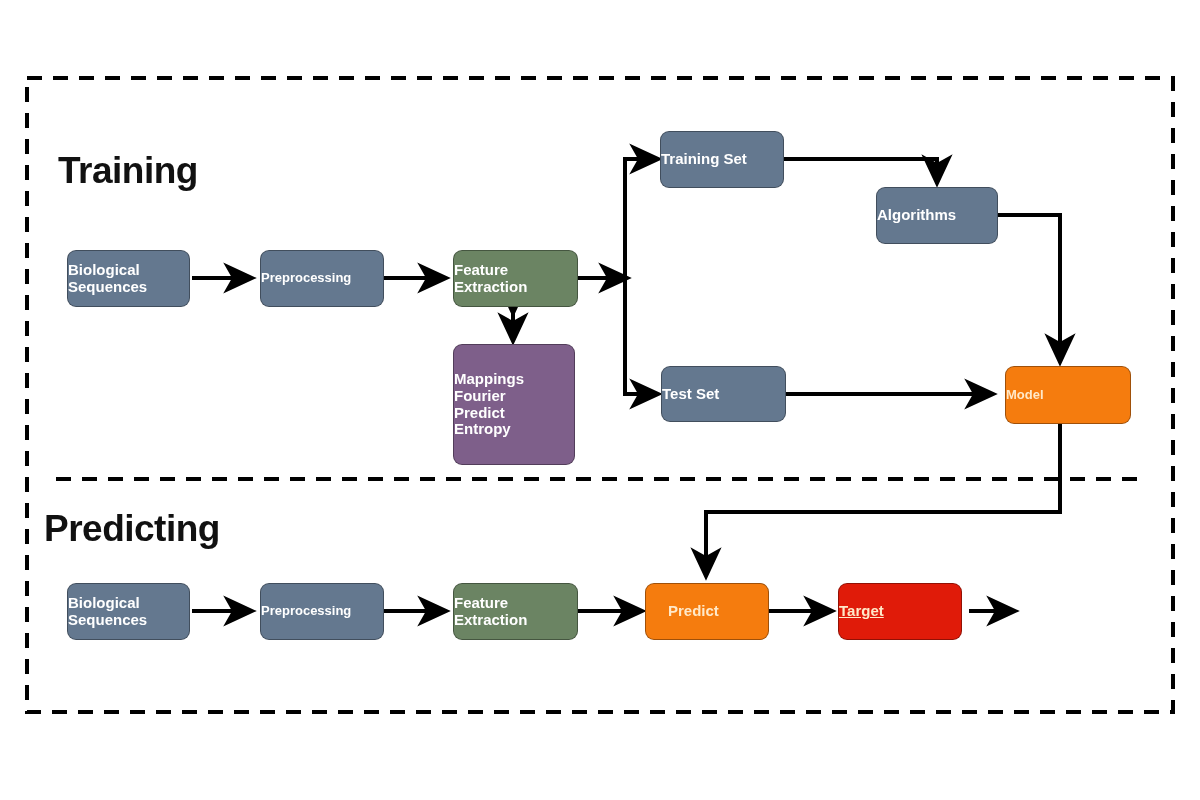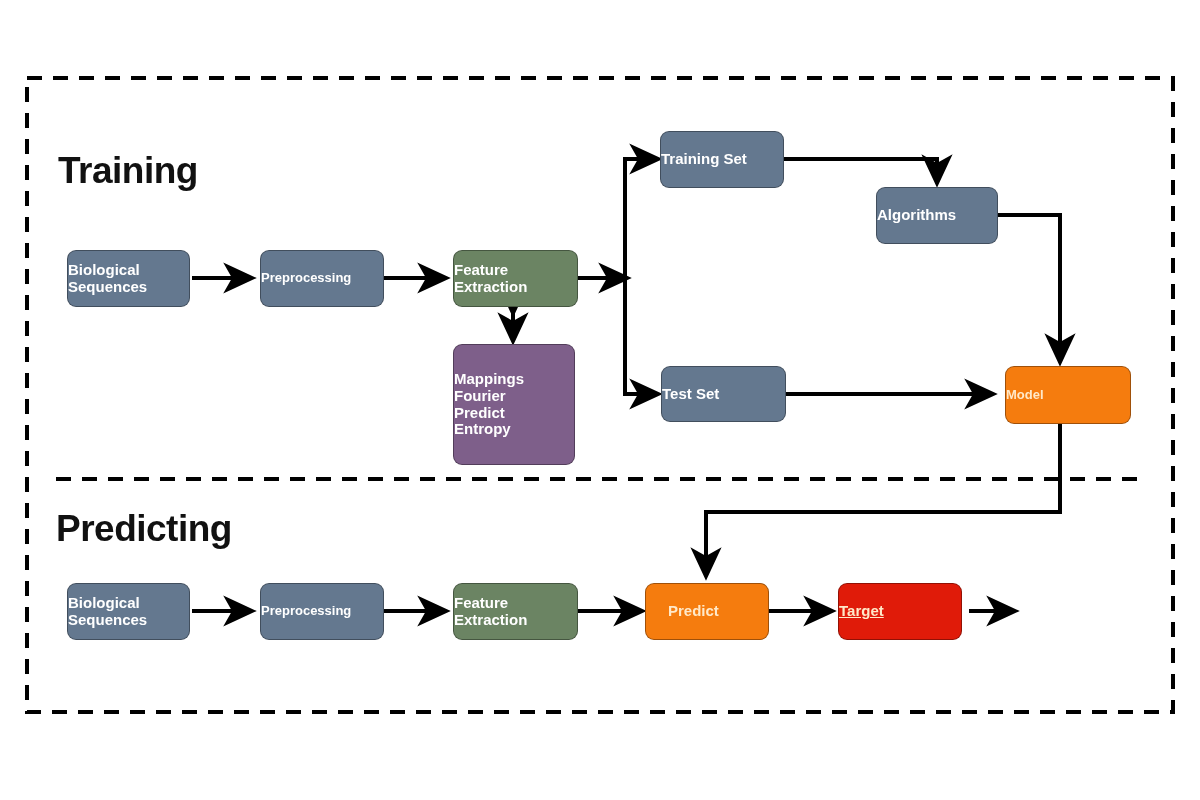--- a/index.html
+++ b/index.html
@@ -50,21 +50,21 @@
     <path d="M1060,424 L1060,512 L706,512 L706,576" fill="none" stroke="#000" stroke-width="4" marker-end="url(#ah)"></path>
 
     <line x1="192" y1="611" x2="252" y2="611" stroke="#000" stroke-width="4" marker-end="url(#ah)"></line>
     <line x1="384" y1="611" x2="446" y2="611" stroke="#000" stroke-width="4" marker-end="url(#ah)"></line>
     <line x1="578" y1="611" x2="642" y2="611" stroke="#000" stroke-width="4" marker-end="url(#ah)"></line>
     <line x1="769" y1="611" x2="832" y2="611" stroke="#000" stroke-width="4" marker-end="url(#ah)"></line>
     <line x1="969" y1="611" x2="1015" y2="611" stroke="#000" stroke-width="4" marker-end="url(#ah)"></line>
   </svg>
 
   <div class="sec-title" style="left:58px;top:150px;font-size:37px;">Training</div>
-  <div class="sec-title" style="left:56px;top:508px;font-size:37px;">Predicting</div>
+  <div class="sec-title" style="left:44px;top:508px;font-size:37px;">Predicting</div>
 
   <div class="node" style="left:67px;top:250px;width:123px;height:57px;background:#64788f;font-size:15px;">
     <span>Biological
 Sequences</span>
   </div>
 
   <div class="node" style="left:260px;top:250px;width:124px;height:57px;background:#64788f;font-size:13px;">
     <span>Preprocessing</span>
   </div>
 

